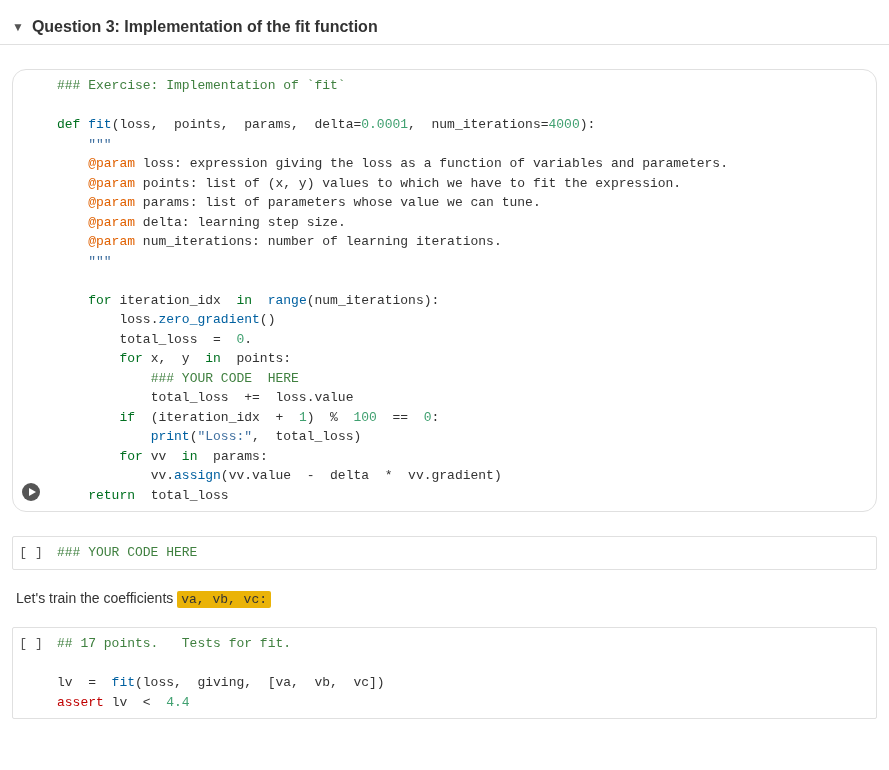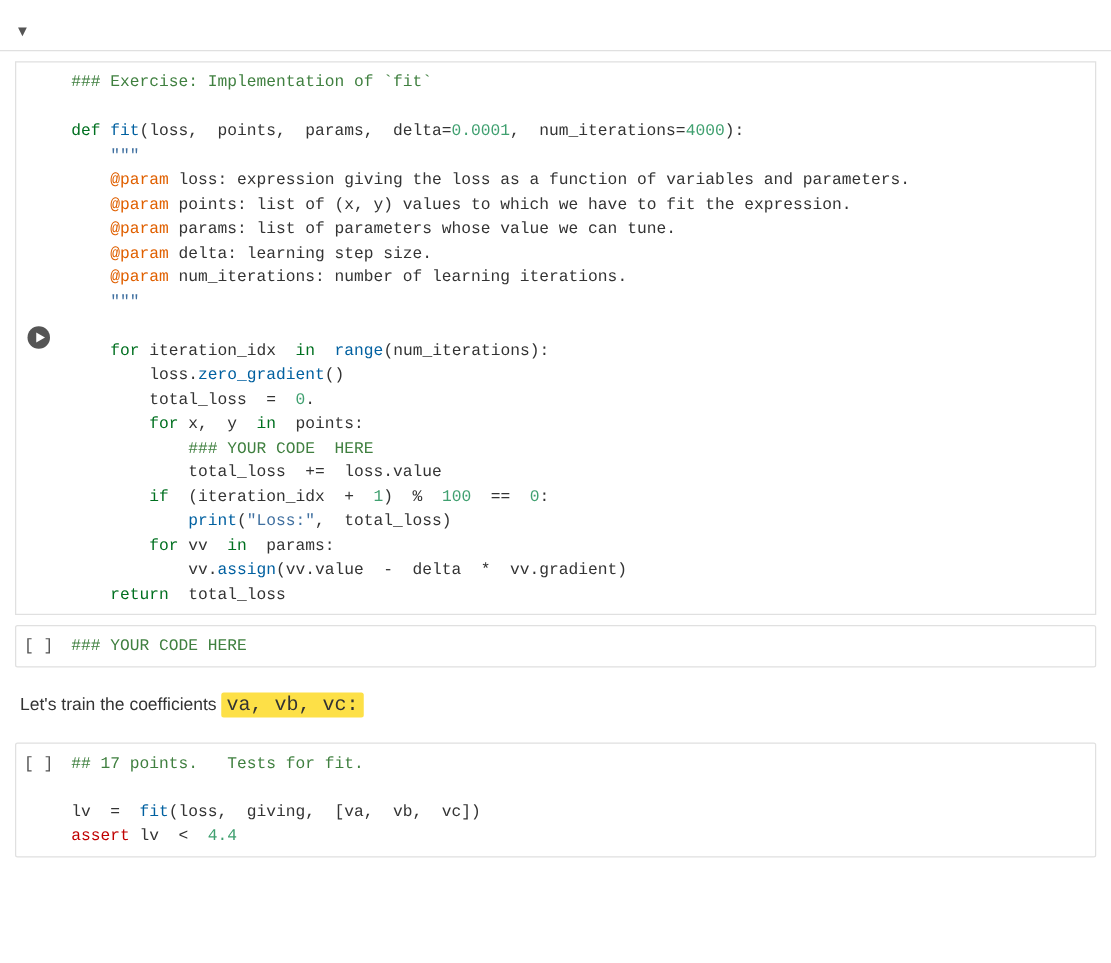--- a/index.html
+++ b/index.html
@@ -26,24 +26,24 @@
       border-bottom: 1px solid #e0e0e0;
     }
     .chevron-down {
       margin-right: 8px;
       font-size: 12px;
       color: #555;
     }
     
     .cell {
       display: flex;
-      align-items: center;
+      align-items: flex-end;
       border: 1px solid #e0e0e0;
-      margin: 8px 12px;
-      border-radius: 0;
+      margin: 24px 12px;
+      border-radius: 14px;
     }
     .cell-run-btn {
       width: 36px;
       min-height: 36px;
       display: flex;
       align-items: flex-start;
       justify-content: center;
       padding-top: 8px;
       flex-shrink: 0;
       cursor: pointer;
@@ -100,42 +100,43 @@
     }
     
     .prose {
       padding: 10px 16px;
       font-size: 14px;
       color: #333;
       line-height: 1.5;
     }
     .prose code {
       font-family: 'Courier New', Courier, monospace;
-      background: #fde047;
+      background: #eab308;
       padding: 1px 4px;
       border-radius: 2px;
-      font-size: 16px;
+      font-size: 13px;
     }
     
     .kw { color: #007020; font-weight: normal; } 
     .func { color: #0060a0; }
     .string { color: #4070a0; }
     .number { color: #40a070; }
     .param-tag { color: #e06000; }
     .code-red { color: #c00000; text-align: right; }
     .plain { color: #333; }
     .heading-comment { color: #408040; }
   </style>
 </head>
 <body>
 
 <div class="page">
 
   <div class="section-header">
     <span class="chevron-down">▼</span>
+    <span>Question 3: Implementation of the fit function</span>
   </div>
 
   <div class="cell">
     <div class="cell-run-btn">
       <div class="run-icon"></div>
     </div>
     <div class="cell-content"><span class="heading-comment">### Exercise: Implementation of `fit`</span>
 
 <span class="kw">def</span> <span class="func">fit</span><span class="plain">(loss,  points,  params,  delta=</span><span class="number">0.0001</span><span class="plain">,  num_iterations=</span><span class="number">4000</span><span class="plain">):</span>
     <span class="string">"""</span>

